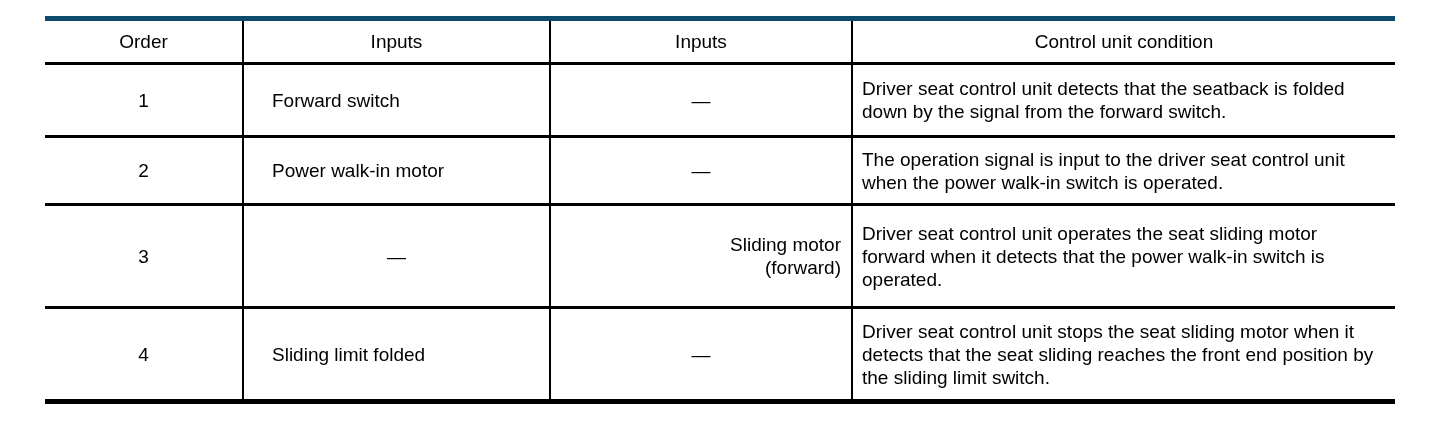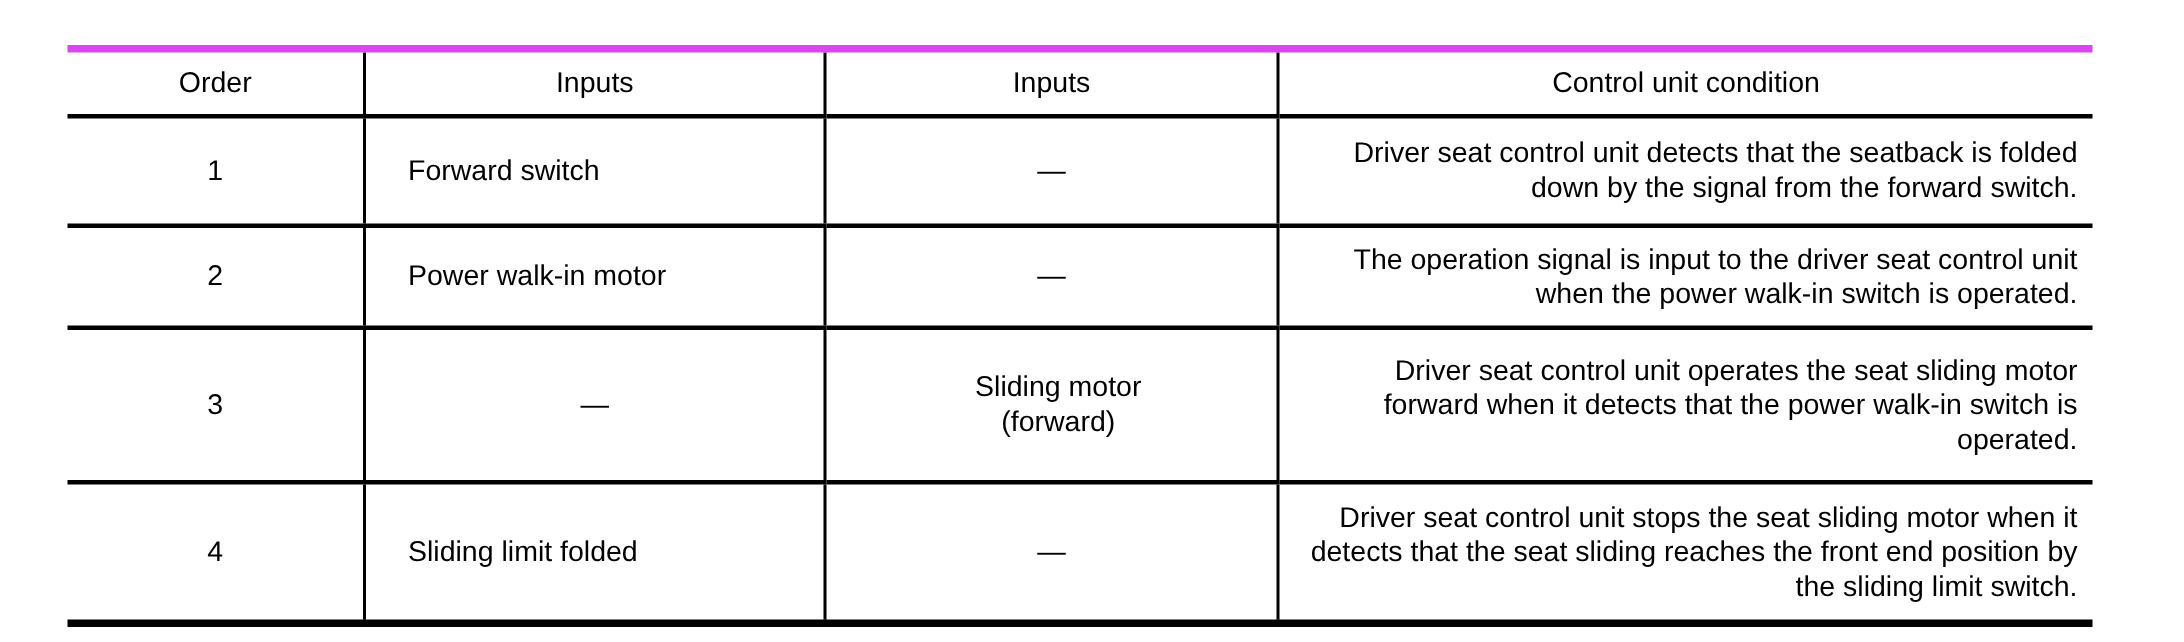--- a/index.html
+++ b/index.html
@@ -11,27 +11,27 @@
     width: 1456px;
     height: 428px;
     position: relative;
     font-family: "Liberation Sans", sans-serif;
     color: #000000;
     overflow: hidden;
   }
   .spec-table {
     position: absolute;
     left: 45px;
-    top: 30px;
+    top: 16px;
     width: 1350px;
     border-collapse: collapse;
     table-layout: fixed;
     font-size: 19px;
     line-height: 23px;
-    border-top: 5px solid #d946ef;
+    border-top: 5px solid #0c4a6e;
     border-bottom: 5px solid #000;
   }
   .spec-table th,
   .spec-table td {
     vertical-align: middle;
     white-space: pre-line;
     overflow: hidden;
   }
   
   .spec-table th + th,
@@ -43,22 +43,22 @@
     border-top: 3px solid #000;
   }
   .spec-table thead th {
     font-weight: normal;
     text-align: center;
     height: 41px;
     padding: 0;
   }
   .c-order  { text-align: center; padding: 0; }
   .c-inputs { text-align: left; padding: 0 10px 0 28px; }
-  .c-outputs{ text-align: center; padding: 0 10px 0 19px; }
-  .c-cond   { text-align: right; padding: 0 10px 0 9px; }
+  .c-outputs{ text-align: right; padding: 0 10px 0 19px; }
+  .c-cond   { text-align: left; padding: 0 10px 0 9px; }
   .center   { text-align: center; padding: 0; }
   tr.r1 td { height: 70px; }
   tr.r2 td { height: 65px; }
   tr.r3 td { height: 100px; }
   tr.r4 td { height: 90px; }
 </style>
 </head>
 <body>
 
 <table class="spec-table">

